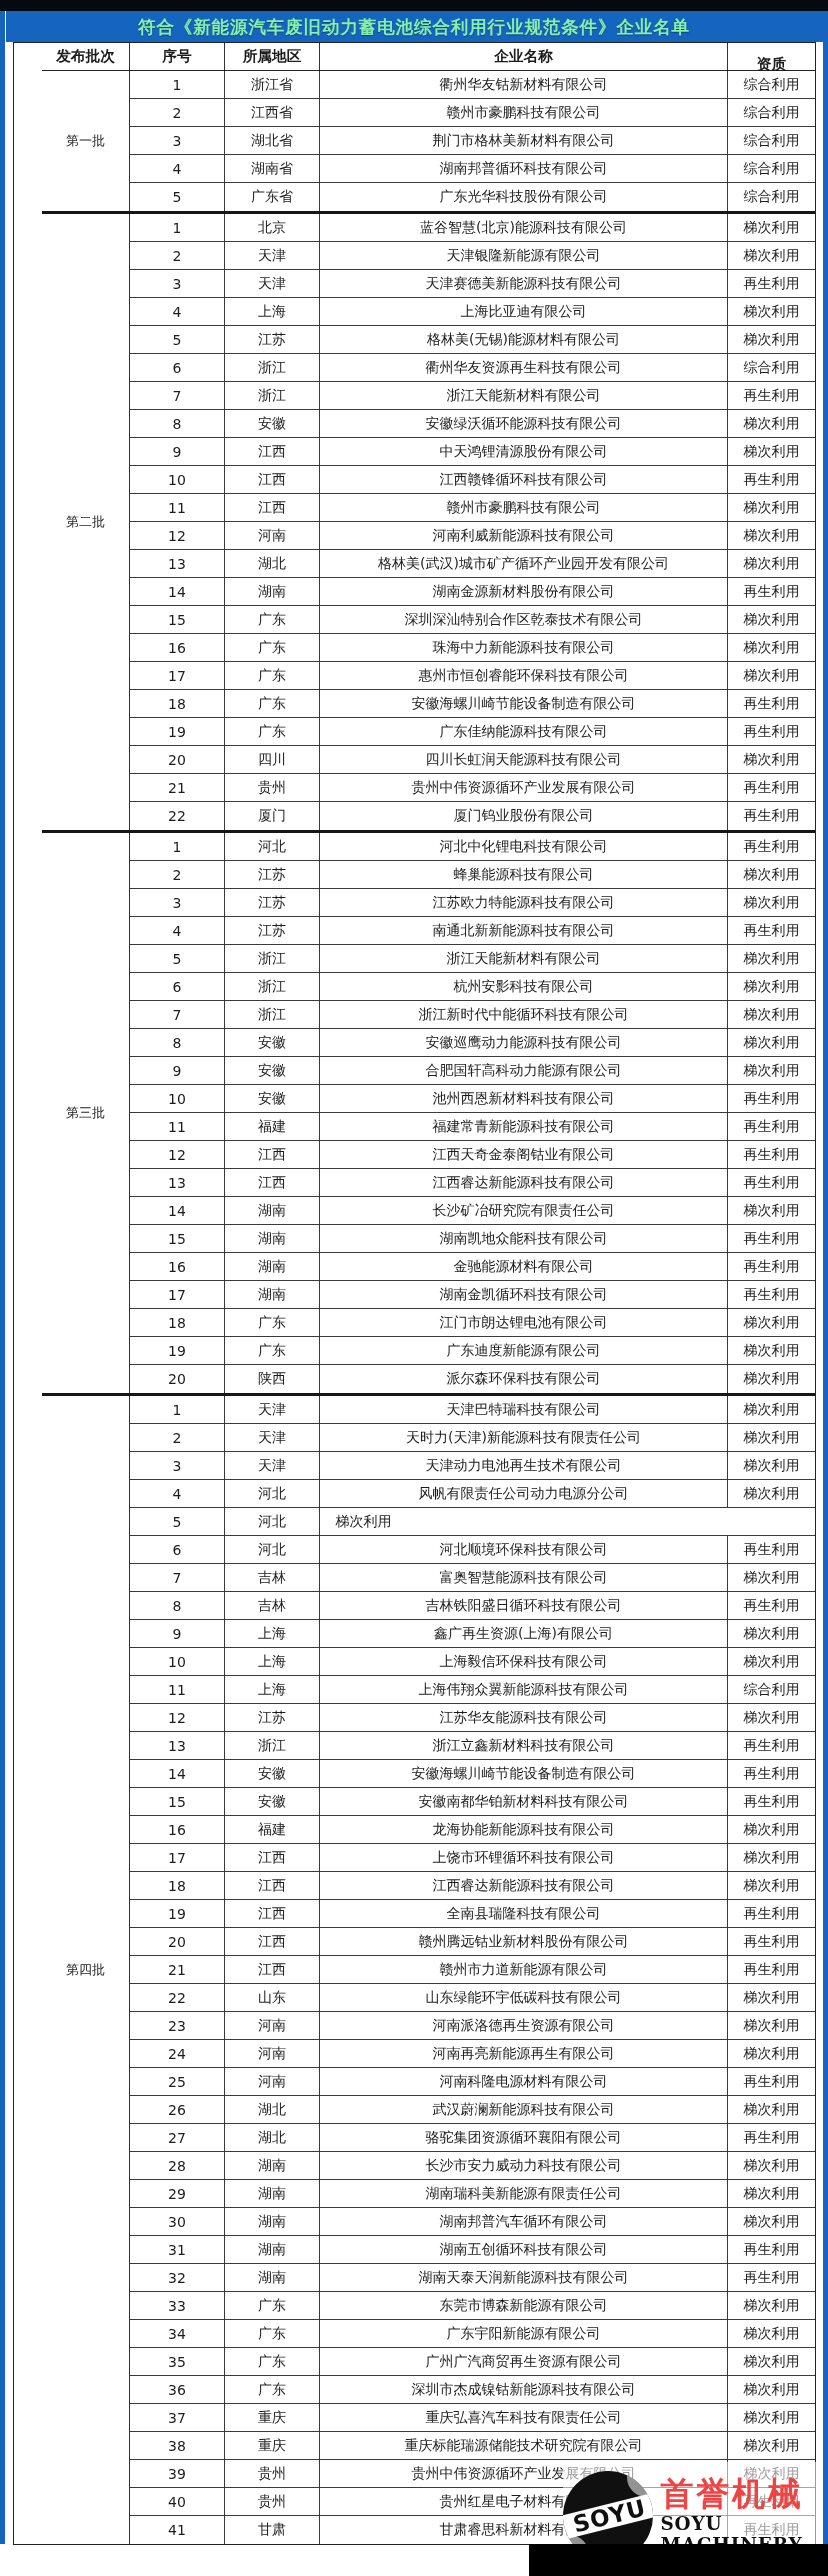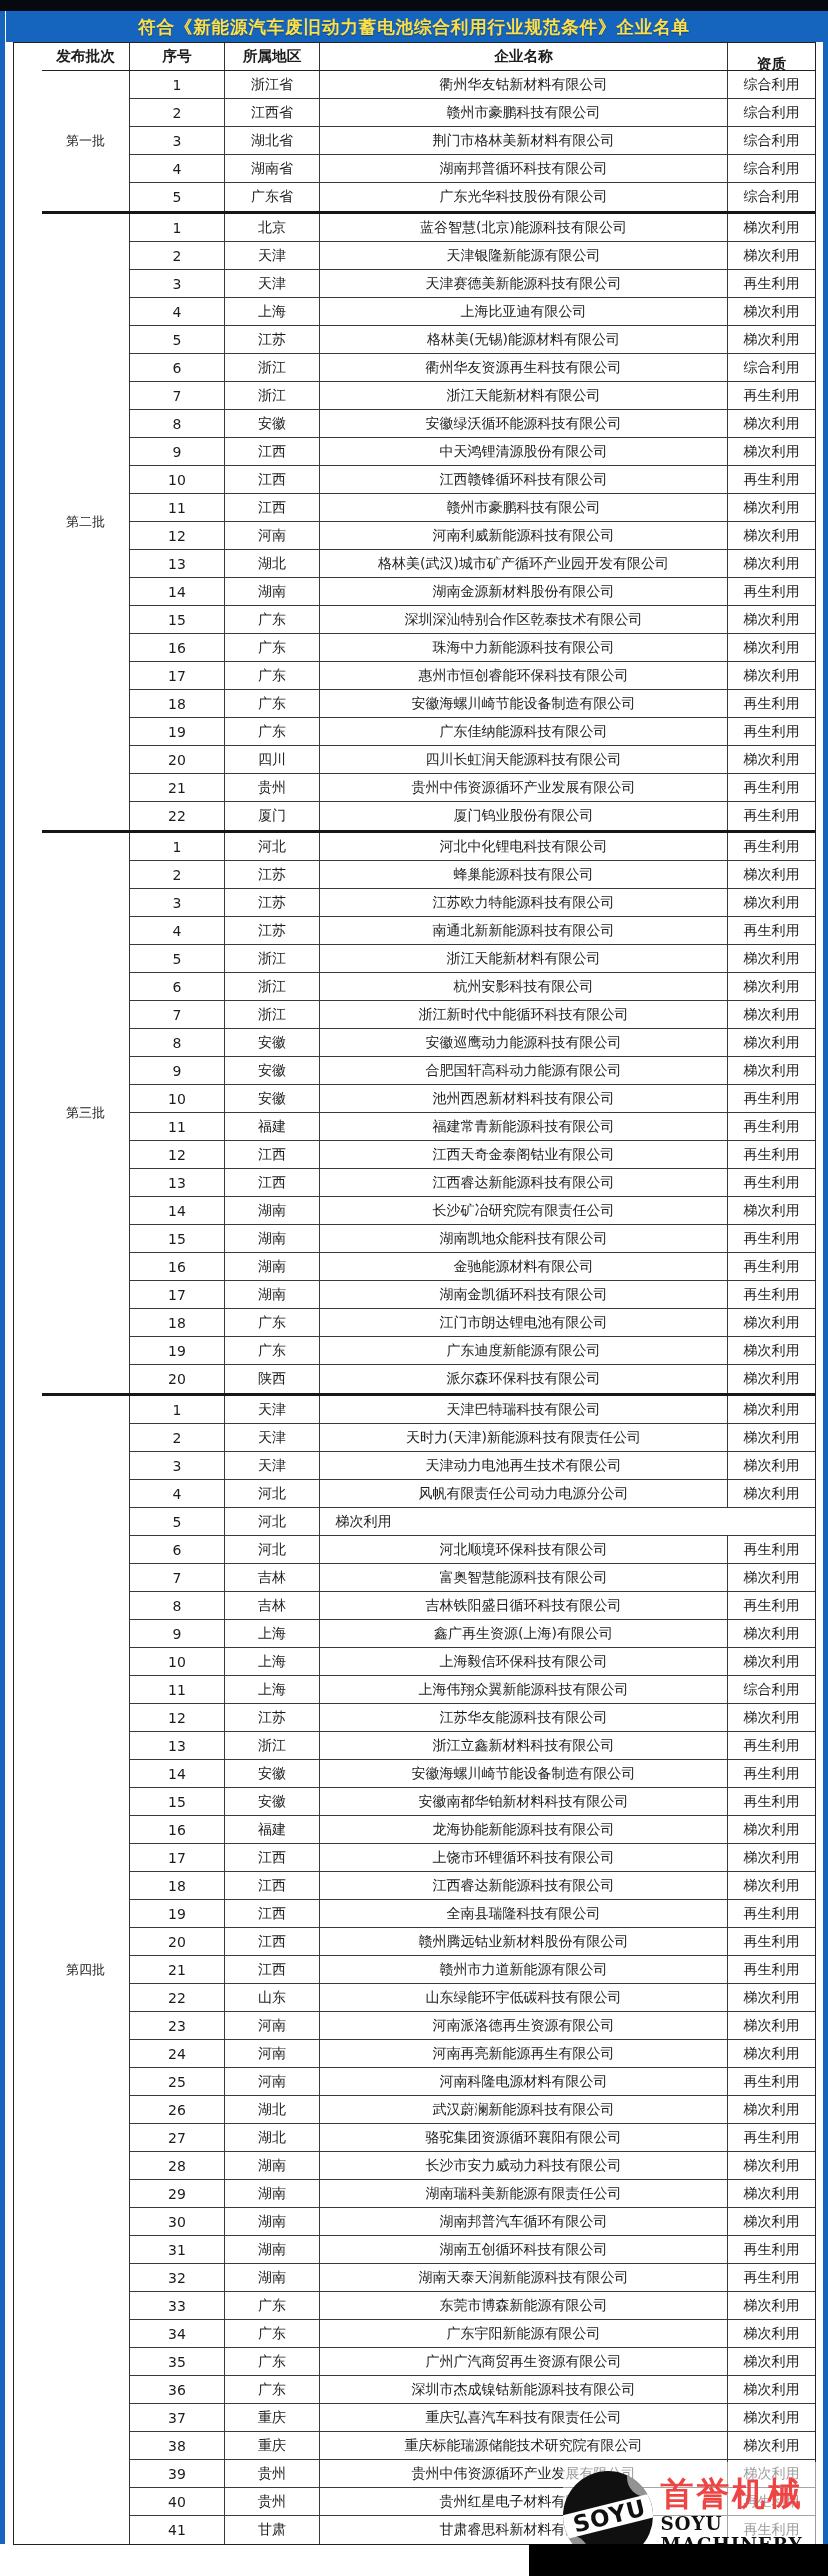--- a/index.html
+++ b/index.html
@@ -11,21 +11,21 @@
   .page{position:absolute;left:0;top:0;width:828px;height:2576px;background:#fff;}
 
   .top-strip{position:absolute;left:0;top:0;width:828px;height:11px;background:#06090f;}
   .side-frame{
     position:absolute;left:0;top:11px;width:828px;height:2533px;
     border-left:5.5px solid #1565bf;border-right:5.5px solid #1565bf;
     box-sizing:border-box;pointer-events:none;
   }
   .title-bar{
     position:absolute;left:5.5px;top:11px;width:817px;height:31px;
-    background:#1565bf;color:#fde047;font-weight:bold;font-size:17.5px;
+    background:#1565bf;color:#86efac;font-weight:bold;font-size:17.5px;
     display:flex;align-items:center;justify-content:center;letter-spacing:0.9px;
     text-shadow:0 0.9px 0.9px rgba(0,0,0,.35);
   }
 
   .tbl{
     position:absolute;left:13px;top:42px;width:803px;
     border:1.8px solid #222;box-sizing:border-box;background:#fff;padding-left:28px;
   }
   .hdr{
     display:flex;height:28px;box-sizing:border-box;

